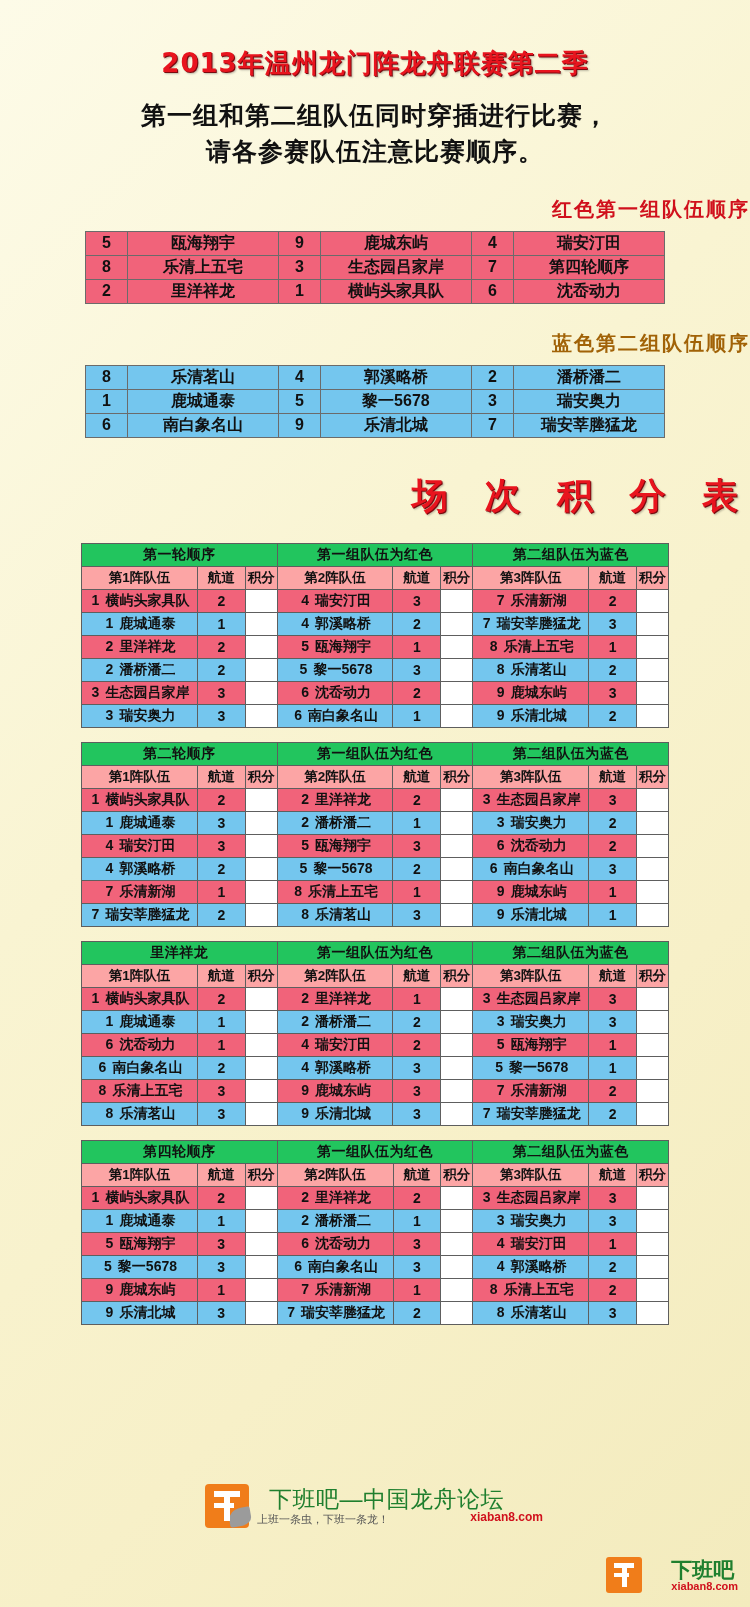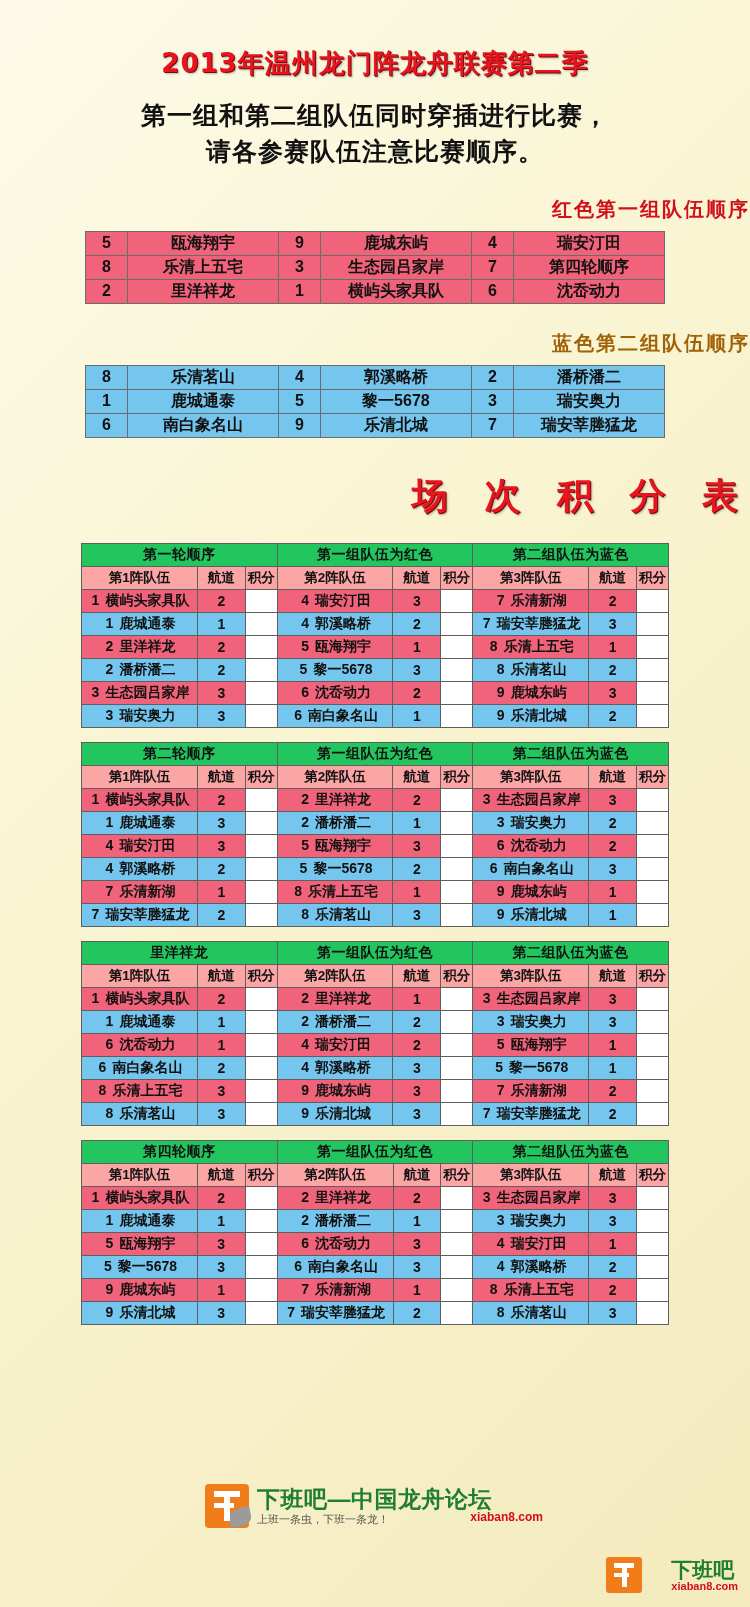--- a/index.html
+++ b/index.html
@@ -141,21 +141,21 @@
       linear-gradient(#fff,#fff) no-repeat 0 12px/20px 5px;
   }
   .logo-mark .swoosh {
     position:absolute; right:-2px; bottom:2px;
     width: 22px; height: 18px;
     background:#9b9b9b;
     border-radius: 60% 10% 45% 10%;
     transform: rotate(-10deg);
   }
   .logo-text { line-height:1.05; }
-  .logo-text .l1 { font-size: 23px; font-weight:bold; color:#1f7f2e; letter-spacing:.5px; }
+  .logo-text .l1 { font-size: 23px; font-weight:normal; color:#1f7f2e; letter-spacing:.5px;margin-left:12px; }
   .logo-text .l2 { font-size: 11px; color:#555; margin-top:3px; }
   .logo-text .l3 { font-size: 12px; font-weight:bold; color:#d0101c; }
   .logo-row2 { display:flex; justify-content:space-between; width: 286px; }
 
   .corner-logo {
     position:absolute; right: 12px; bottom: 14px;
     display:flex; align-items:center;gap:23px;
   }
   .corner-logo .mark {
     width: 36px; height: 36px; background:#f07d1a; border-radius:3px; position:relative; margin-right:6px;

